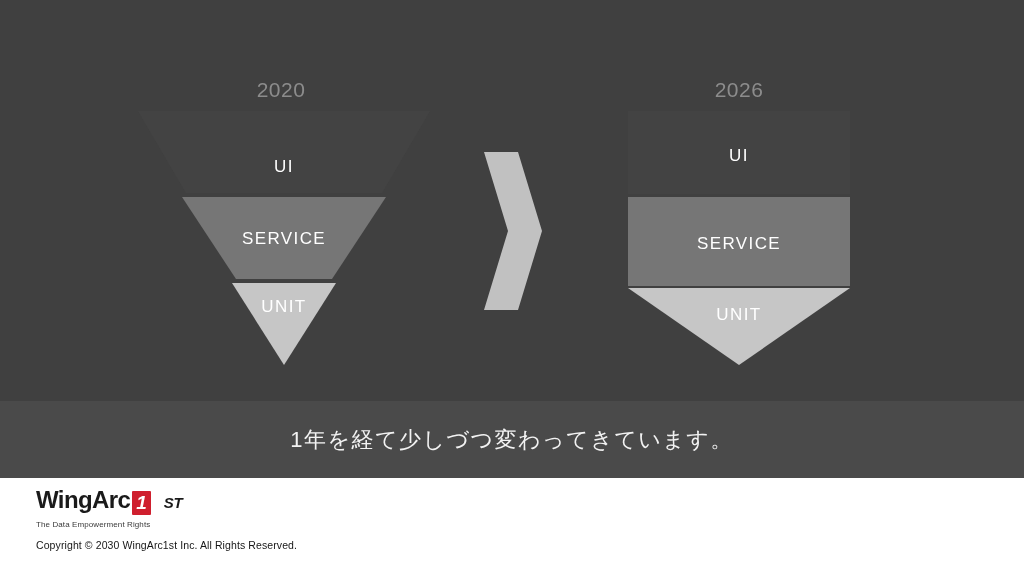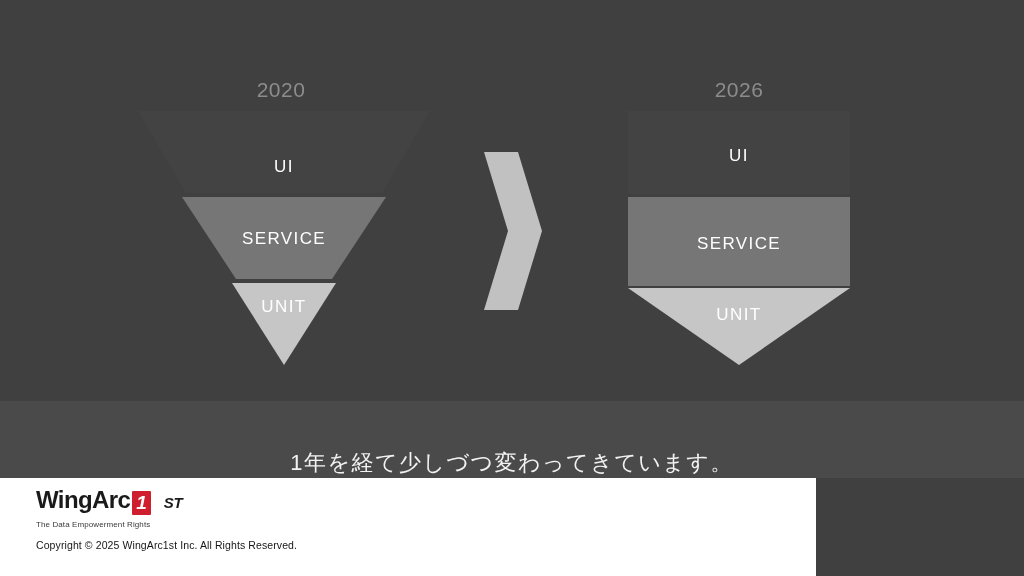--- a/index.html
+++ b/index.html
@@ -115,35 +115,35 @@
 
   
   .caption-band {
     position: absolute;
     left: 0;
     top: 401px;
     width: 1024px;
     height: 77px;
     background: #4a4a4a;
     display: flex;
-    align-items: flex-end;
+    align-items: center;
     justify-content: center;
   }
   .caption-text {
     color: #f2f2f2;
     font-size: 22px;
     letter-spacing: 1.5px;
   }
 
   
   .footer {
     position: absolute;
     left: 0;
     top: 478px;
-    width: 816px;
+    width: 1024px;
     height: 98px;
     background: #ffffff;
   }
   .logo-wrap {
     position: absolute;
     left: 36px;
     top: 10px;
   }
   .logo-mark {
     display: flex;
@@ -243,16 +243,16 @@
 
   <div class="footer">
     <div class="logo-wrap">
       <div class="logo-mark">
         <span class="logo-wing">WingArc</span>
         <span class="logo-one">1</span>
         <span class="logo-st">ST</span>
       </div>
       <div class="logo-tag">The Data Empowerment Rights</div>
     </div>
-    <div class="copyright">Copyright © 2025 WingArc1st Inc.  All Rights Reserved.</div>
+    <div class="copyright">Copyright © 2030 WingArc1st Inc.  All Rights Reserved.</div>
   </div>
 
 </div>
 
 </body></html>

